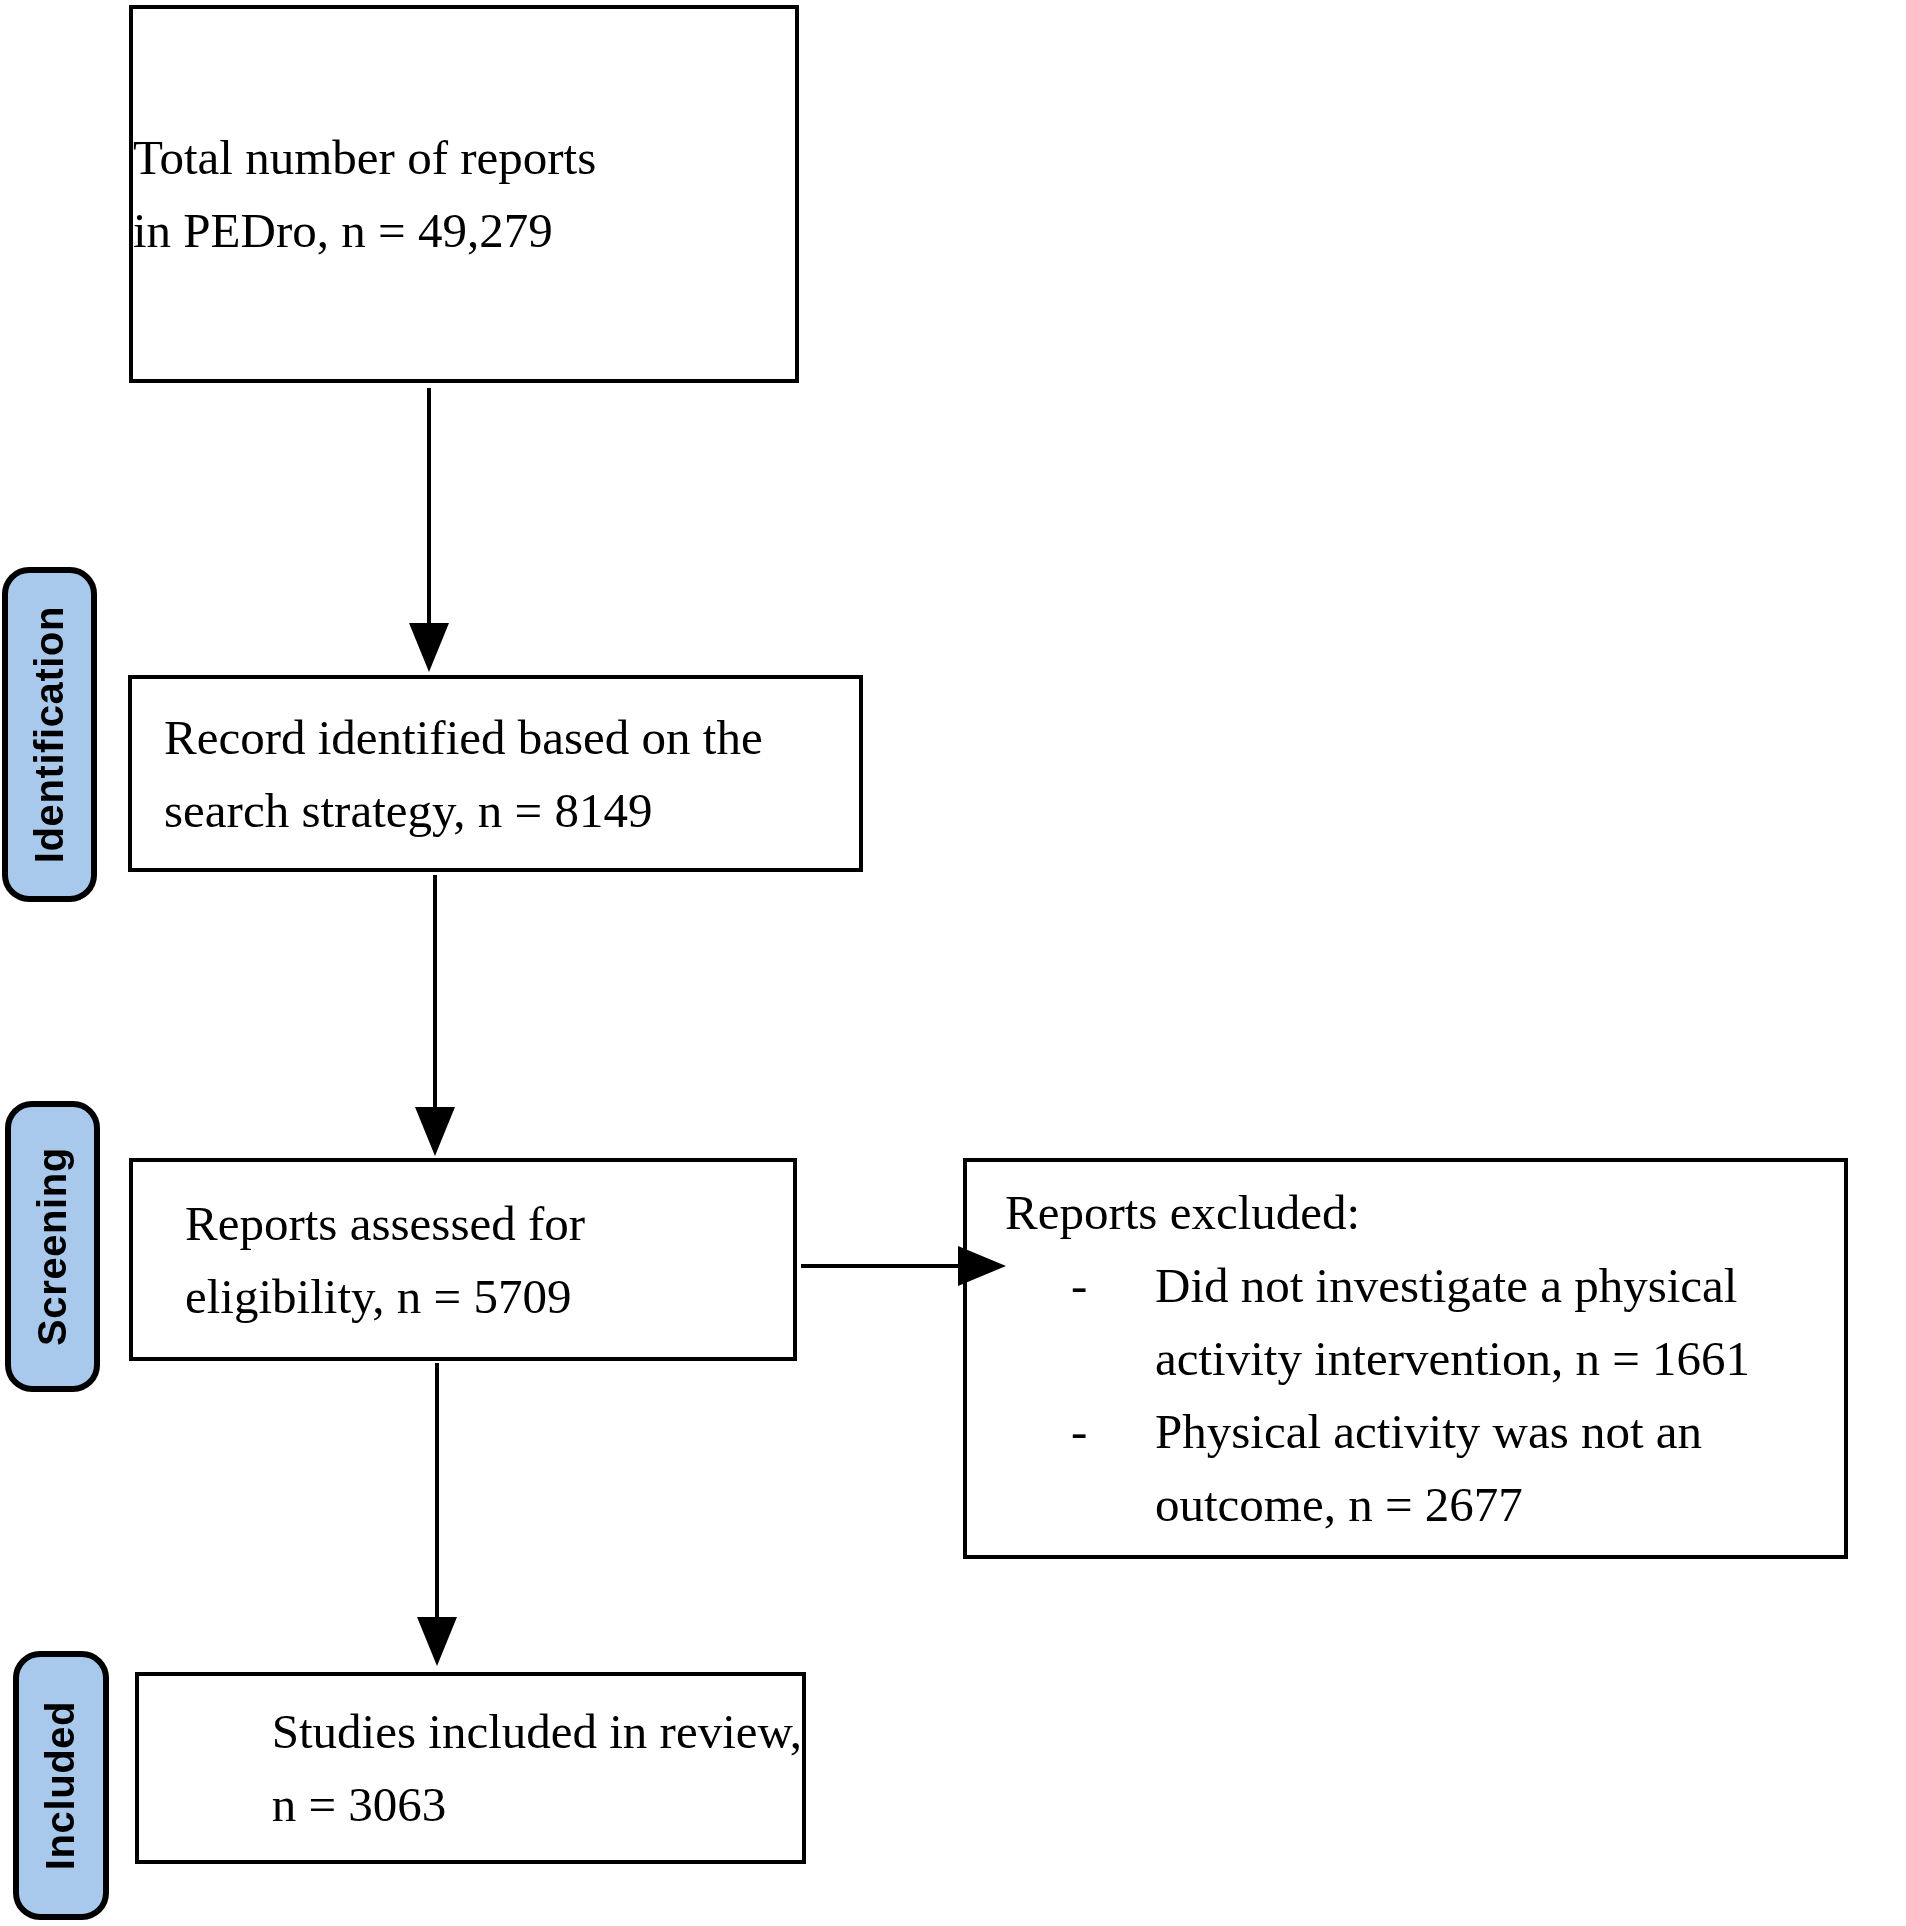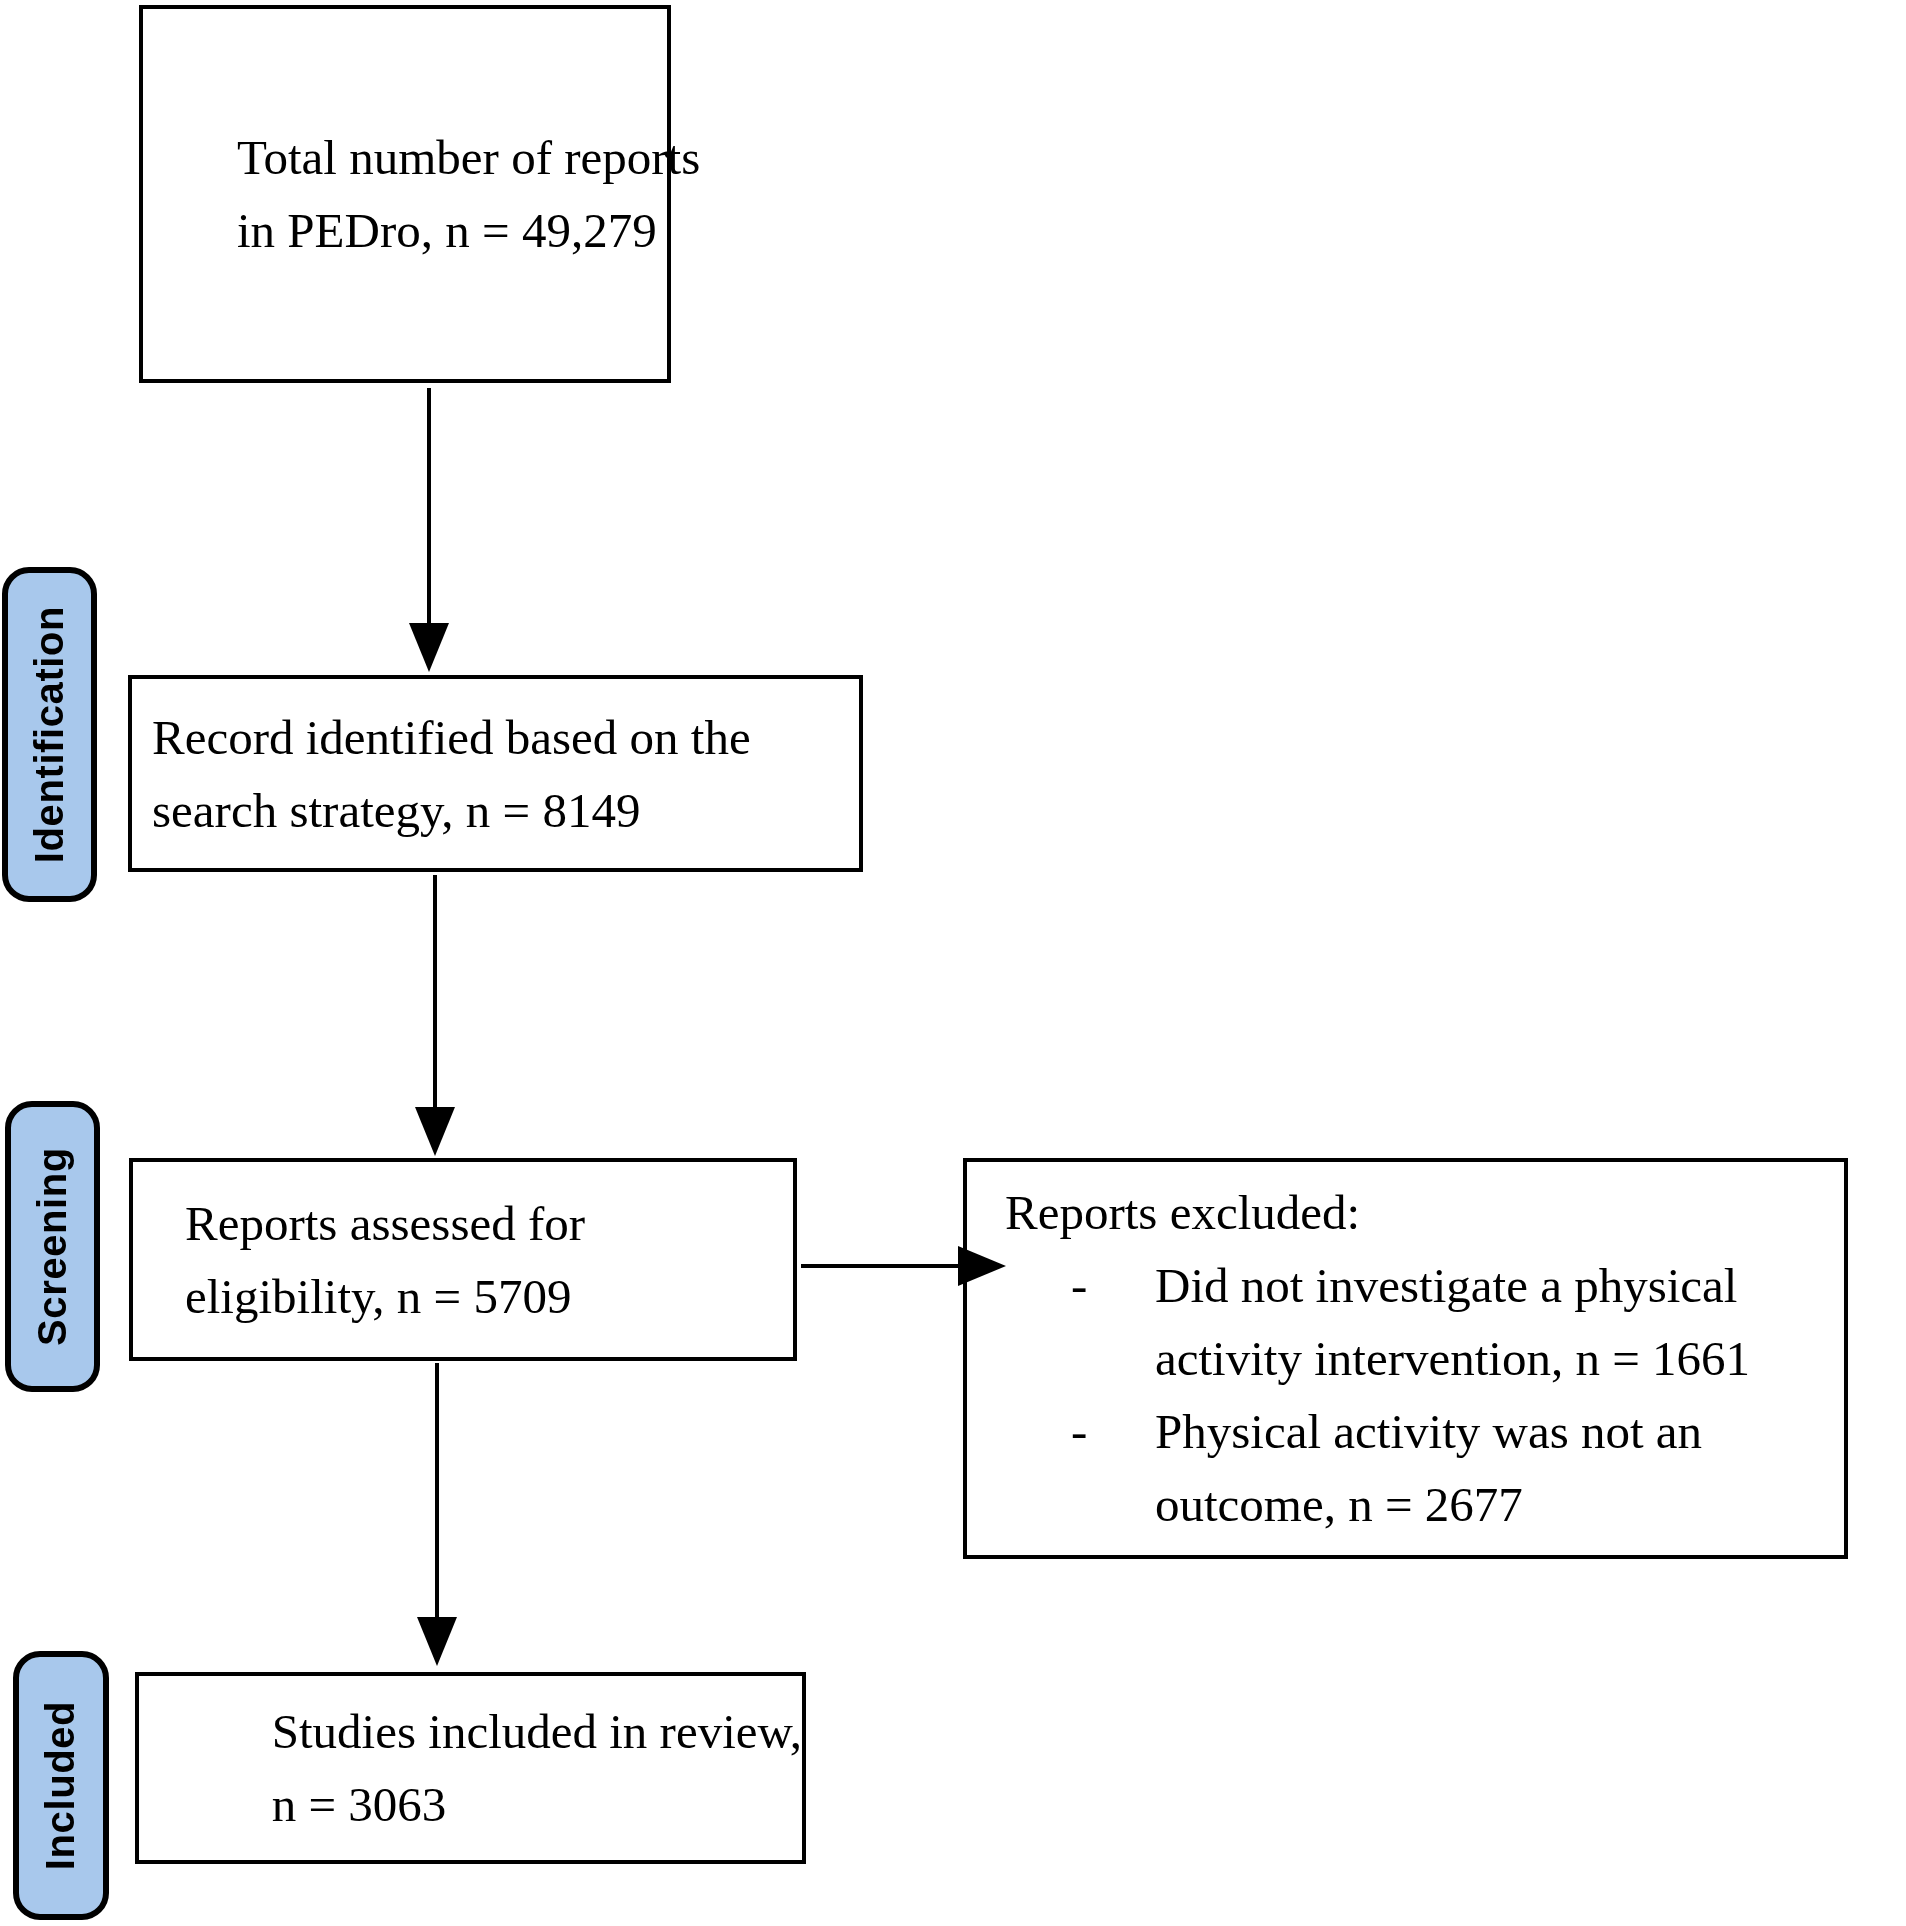--- a/index.html
+++ b/index.html
@@ -18,22 +18,22 @@
     background: #ffffff;
     border: 4.5px solid #000000;
     box-sizing: border-box;
     display: flex;
     flex-direction: column;
     justify-content: center;
   }
   .box-text { font-size: 49px; line-height: 73px; }
   .line { display: block; white-space: nowrap; }
 
-  #box-total      { left: 139px;  top: 5.2px;    width: 532px; height: 378px; padding-left: 94px; }
-  #box-identified { left: 128px;  top: 675px; width: 735px; height: 197px; padding-left: 20px; }
+  #box-total      { left: 129px;  top: 5.2px;    width: 670px; height: 378px; }
+  #box-identified { left: 128px;  top: 675px; width: 735px; height: 197px; padding-left: 32px; }
   #box-assessed   { left: 129px;  top: 1158px; width: 668px; height: 203px; padding-left: 52px; }
   #box-included   { left: 135px;  top: 1672px; width: 671px; height: 192px; padding-left: 31px; align-items: flex-end; }
 
   #box-excluded {
     left: 963px; top: 1158px; width: 885px; height: 401px;
     justify-content: flex-start;
     padding: 14.2px 13px 0 38px;
   }
   .excl-title { font-size: 49px; line-height: 73px; white-space: nowrap; }
   .excl-item { display: flex; align-items: flex-start; }

